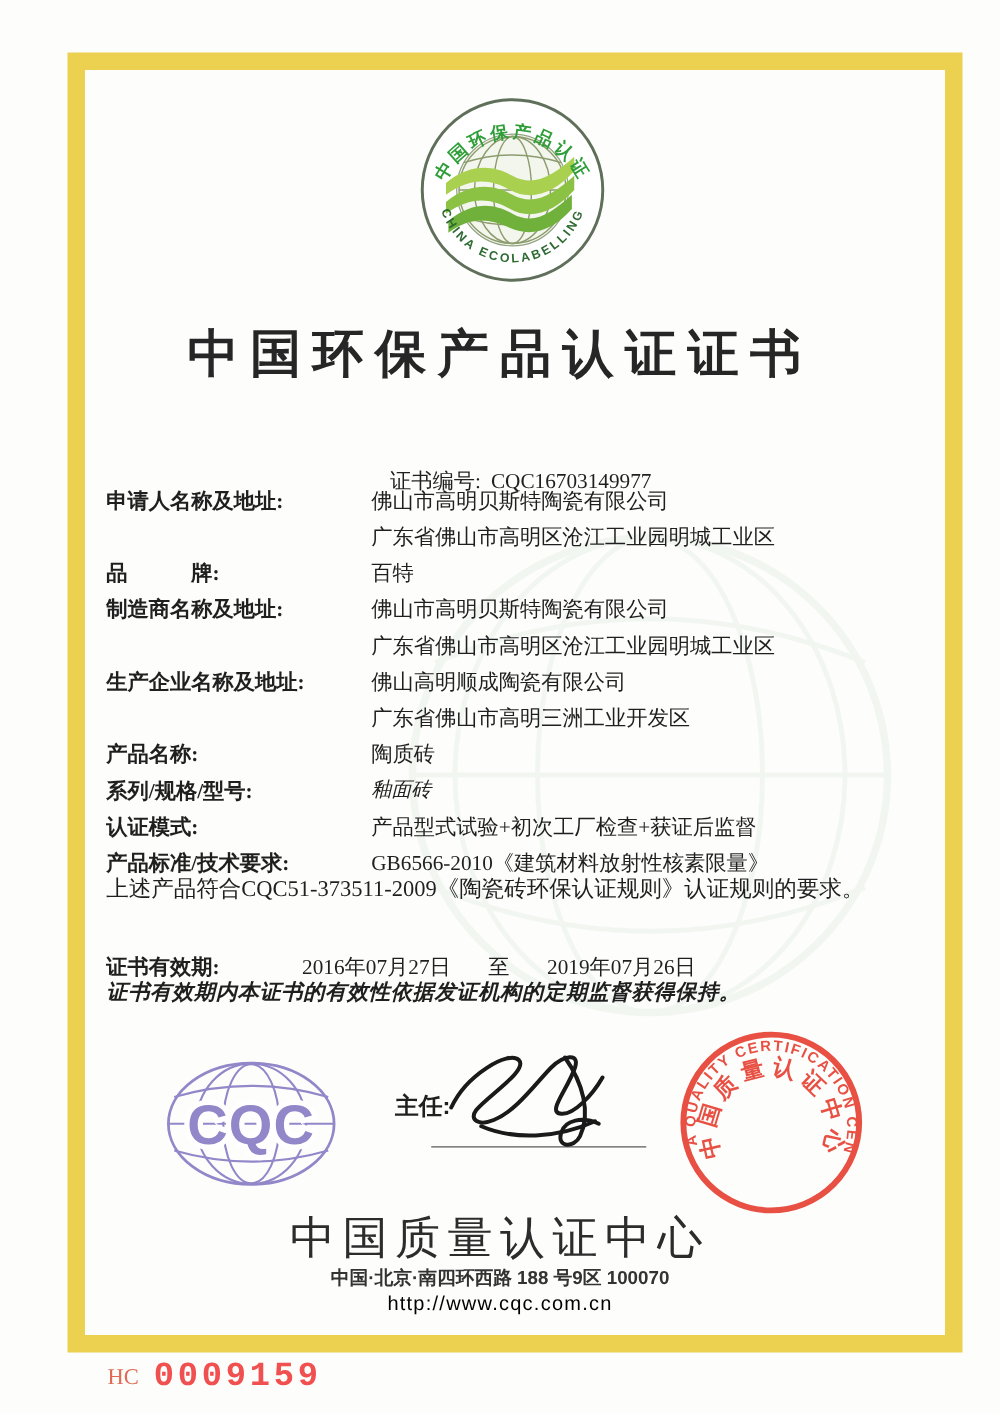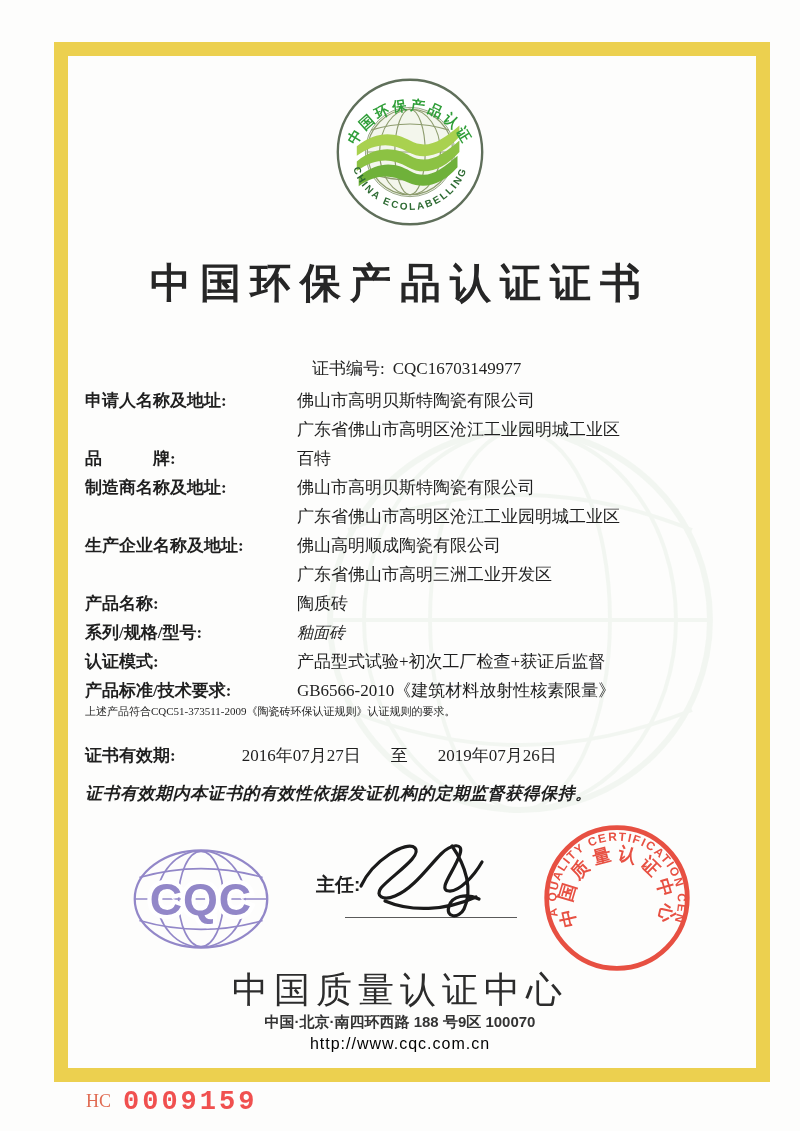--- a/index.html
+++ b/index.html
@@ -10,31 +10,31 @@
   body{width:800px;height:1131px;background:#fbfbfa;overflow:hidden;
        font-family:"Liberation Serif","DejaVu Serif",serif;color:var(--ink);}
   .page{position:relative;width:800px;height:1131px;background:#fdfdfc;}
   .frame{position:absolute;left:54px;top:42px;width:716px;height:1040px;
          border:14px solid var(--frame);}
   .watermark{position:absolute;left:320px;top:420px;opacity:.055;z-index:0;}
   .abs{position:absolute;z-index:2;}
   .logo{left:334px;top:76px;}
   .title{left:0;right:0;top:256px;text-align:center;font-size:41px;font-weight:bold;
          letter-spacing:9px;color:#262626;}
-  .certno{left:312px;top:357px;font-size:17px;}
+  .certno{left:312px;top:373px;font-size:17px;}
   .certno .v{margin-left:8px;font-family:"Liberation Serif",serif;}
   .fields{left:85px;top:386px;width:655px;font-size:17px;line-height:29px;}
   .frow{display:flex;}
   .flabel{width:212px;flex:none;font-weight:bold;}
   .fval{flex:1;}
   .fval .small{font-size:16px;font-style:italic;}
-  .statement{left:85px;top:696px;width:650px;font-size:11px;line-height:30px;}
+  .statement{left:85px;top:696px;width:650px;font-size:18px;line-height:30px;}
   .validity{left:85px;top:744px;font-size:17px;display:flex;align-items:baseline;}
   .validity .lbl{font-weight:bold;}
-  .validity .d1{margin-left:66px;}
+  .validity .d1{margin-left:66px;margin-top:18px;}
   .validity .zhi{margin-left:30px;}
   .validity .d2{margin-left:30px;}
   .note{left:85px;top:782px;font-size:17px;font-weight:bold;letter-spacing:.5px;font-style:italic;}
   .cqclogo{left:131px;top:846px;}
   .director{left:284px;top:872px;font-size:19px;font-weight:bold;
             font-family:"Liberation Sans","DejaVu Sans",sans-serif;margin-left:32px;}
   .sigline{left:345px;top:917px;width:172px;height:1px;background:#5a5a5a;}
   .signature{left:333px;top:832px;z-index:3;}
   .stamp{left:541px;top:822px;z-index:4;opacity:.93;}
   .f-org{left:0;right:0;top:966px;text-align:center;font-size:36px;letter-spacing:6px;

